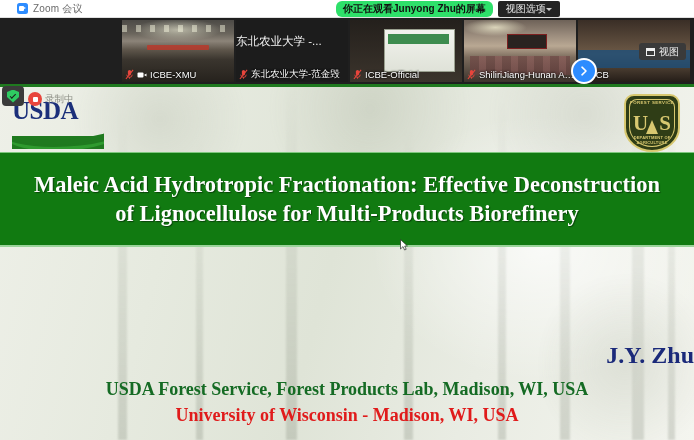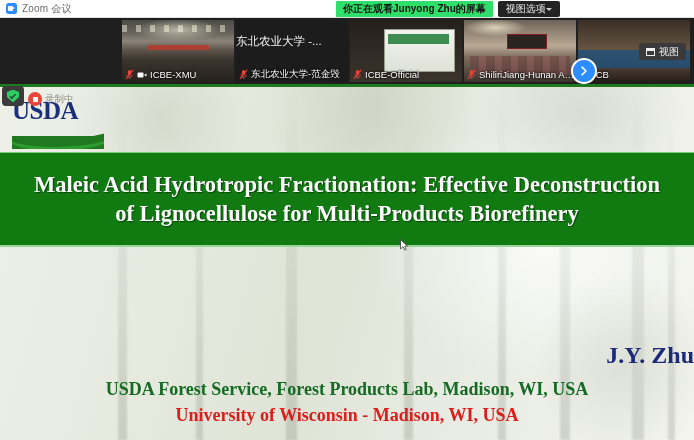--- a/index.html
+++ b/index.html
@@ -11,21 +11,21 @@
   }
   #app { position: relative; width: 694px; height: 440px; overflow: hidden; }
 
   
   .titlebar {
     position: absolute; left: 0; top: 0; width: 694px; height: 18px;
     background: #ffffff;
     border-bottom: 1px solid #e0e0e0;
     display: flex; align-items: center;
   }
-  .tb-left { display: flex; align-items: center; gap: 5px; padding-left: 6px; }
+  .tb-left { display: flex; align-items: center; gap: 5px; padding-left: 17px; }
   .zoom-logo {
     width: 11px; height: 11px; border-radius: 2.5px;
     background: #2d8cff; position: relative; flex: none;
   }
   .zoom-logo::after {
     content: ""; position: absolute; left: 2px; top: 3.2px;
     width: 5px; height: 4.6px; background: #ffffff; border-radius: 1px;
   }
   .zoom-logo::before {
     content: ""; position: absolute; left: 6.7px; top: 3.8px;
@@ -37,21 +37,21 @@
   .tb-title { font-size: 10px; color: #6b6b6b; letter-spacing: .2px; white-space: nowrap; }
 
   .tb-center {
     position: absolute; left: 336px; top: 1px;
     display: flex; align-items: center;
   }
   .sharing-pill {
     background: #2ee06a; color: #111111;
     font-size: 10px; font-weight: bold;
     height: 16px; line-height: 16px;
-    padding: 0 7px; border-radius: 1px;
+    padding: 0 7px; border-radius: 6px;
     white-space: nowrap;
   }
   .view-opts {
     background: #232323; color: #e9e9e9;
     font-size: 10px; height: 16px; line-height: 16px;
     padding: 0 8px; border-radius: 2px; margin-left: 5px;
     display: flex; align-items: center; gap: 0; white-space: nowrap;
   }
   .caret-dn {
     width: 0; height: 0; flex: none;
@@ -451,20 +451,27 @@
 
     <div class="usda">
       <div class="usda-word">USDA</div>
       <div class="usda-swoosh">
         <div class="blk"></div>
           <div class="arc1"></div>
           <div class="arc2"></div>
       </div>
     </div>
 
+    <div class="fs-shield">
+      <div class="fs-inner"></div>
+      <div class="fs-txt-top">FOREST SERVICE</div>
+      <div class="fs-us">US</div>
+      <div class="fs-tree"></div>
+      <div class="fs-txt-bot">DEPARTMENT OF AGRICULTURE</div>
+    </div>
 
     <div class="title-band">
       <div class="title-text">Maleic Acid Hydrotropic Fractionation: Effective Deconstruction of Lignocellulose for Multi-Products Biorefinery</div>
     </div>
 
     <div class="author">J.Y. Zhu</div>
     <div class="aff1">USDA Forest Service, Forest Products Lab, Madison, WI, USA</div>
     <div class="aff2">University of Wisconsin -  Madison, WI, USA</div>
 
     <div class="badge-shield">

